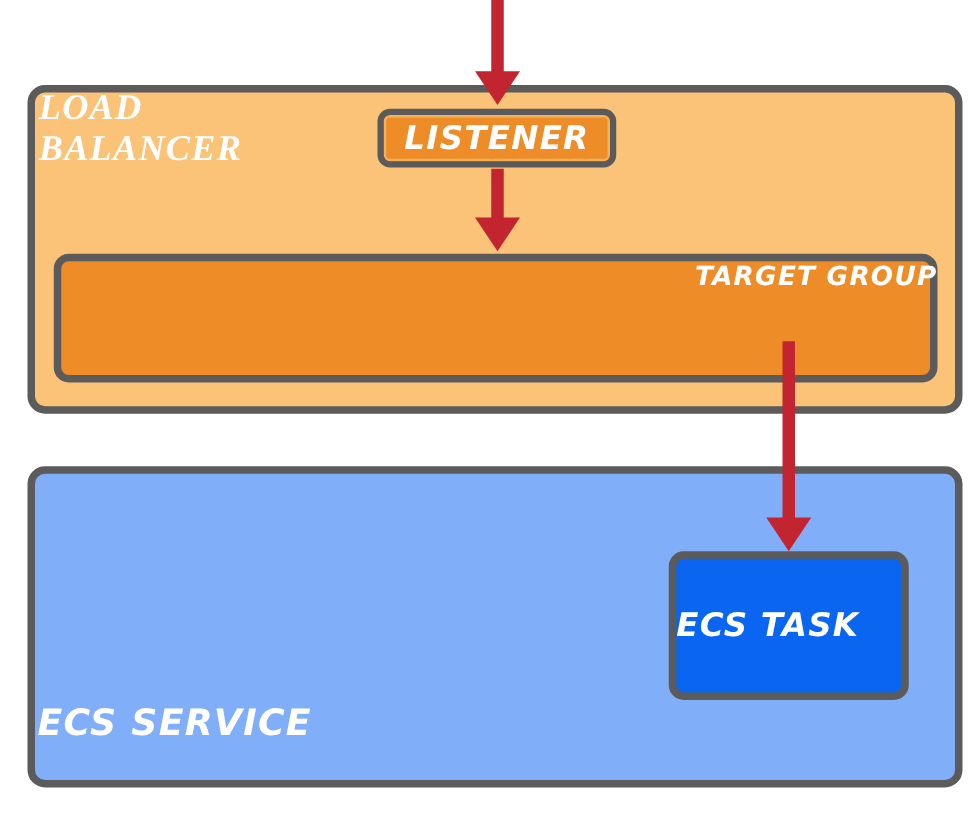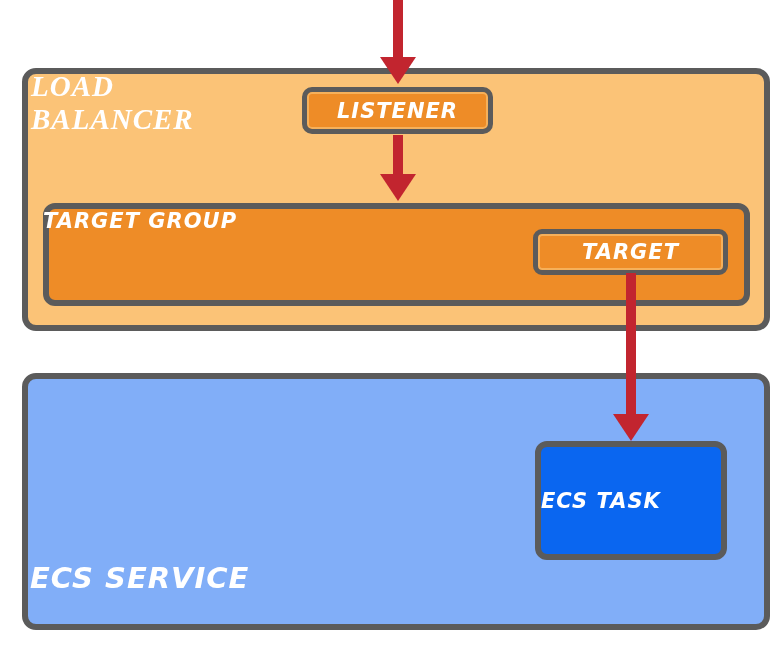--- a/index.html
+++ b/index.html
@@ -71,25 +71,25 @@
     user-select: none;
   }
   .label-big {
     position: absolute;
     font-size: 29px;
     line-height: 1.15;
     white-space: pre-line;
   }
   .lb-label { left: 31px; top: 70px; font-family: Liberation Serif, serif; }
   .ecs-label { left: 30px; top: 562px; }
-  .label-small { font-size: 21px; }
+  .label-small { font-size: 26px; }
   .tg-label {
     position: absolute;
     left: 43px; top: 209px; width: 707px;
-    text-align: left;
+    text-align: right;
     font-size: 21px;
     z-index: 2;
   }
   
   .arrow {
     position: absolute;
     width: 36px;
     z-index: 10;
     pointer-events: none;
   }
@@ -123,23 +123,20 @@
   <div class="label label-big lb-label">LOAD
 BALANCER</div>
 
   <div class="box listener-box">
     <span class="label label-small">LISTENER</span>
   </div>
 
   <div class="box tg-box"></div>
   <div class="label tg-label">TARGET GROUP</div>
 
-  <div class="box target-box">
-    <span class="label label-small">TARGET</span>
-  </div>
 
   <div class="box ecs-box"></div>
   <div class="label label-big ecs-label">ECS SERVICE</div>
 
   <div class="box task-box">
     <span class="label label-small">ECS TASK</span>
   </div>
 
   <div class="arrow arrow-inbound">
     <div class="shaft"></div>

